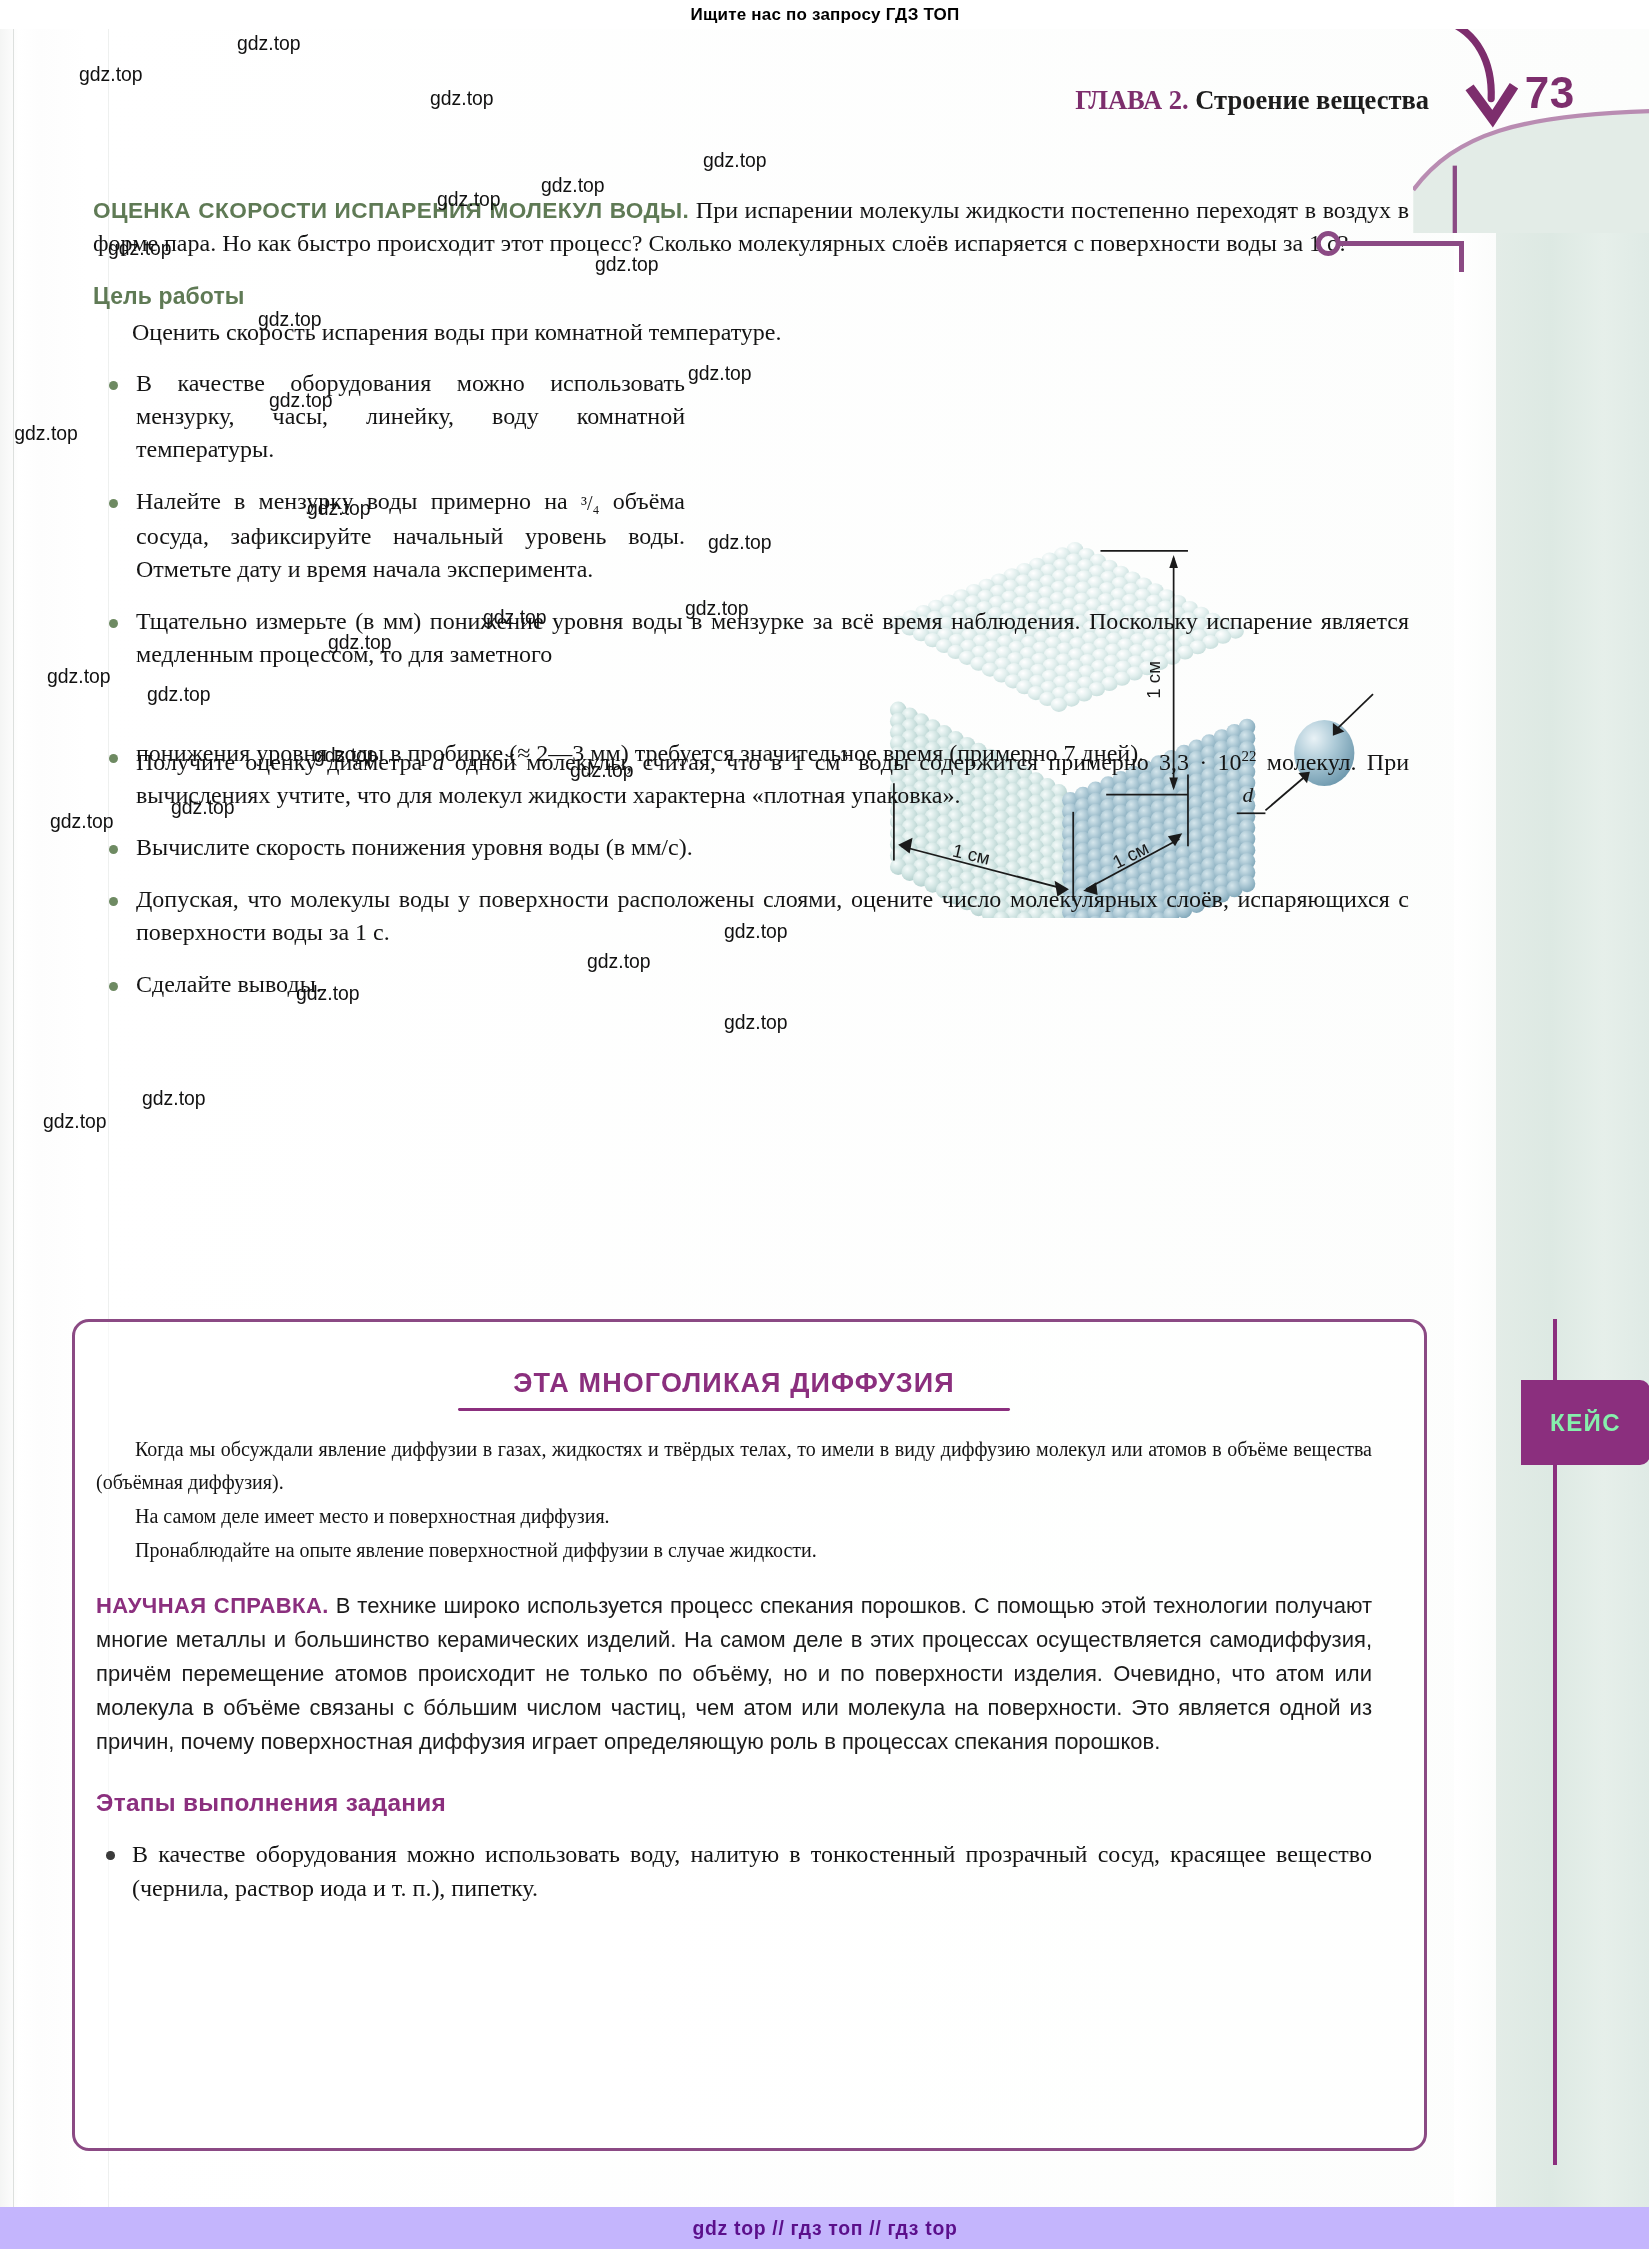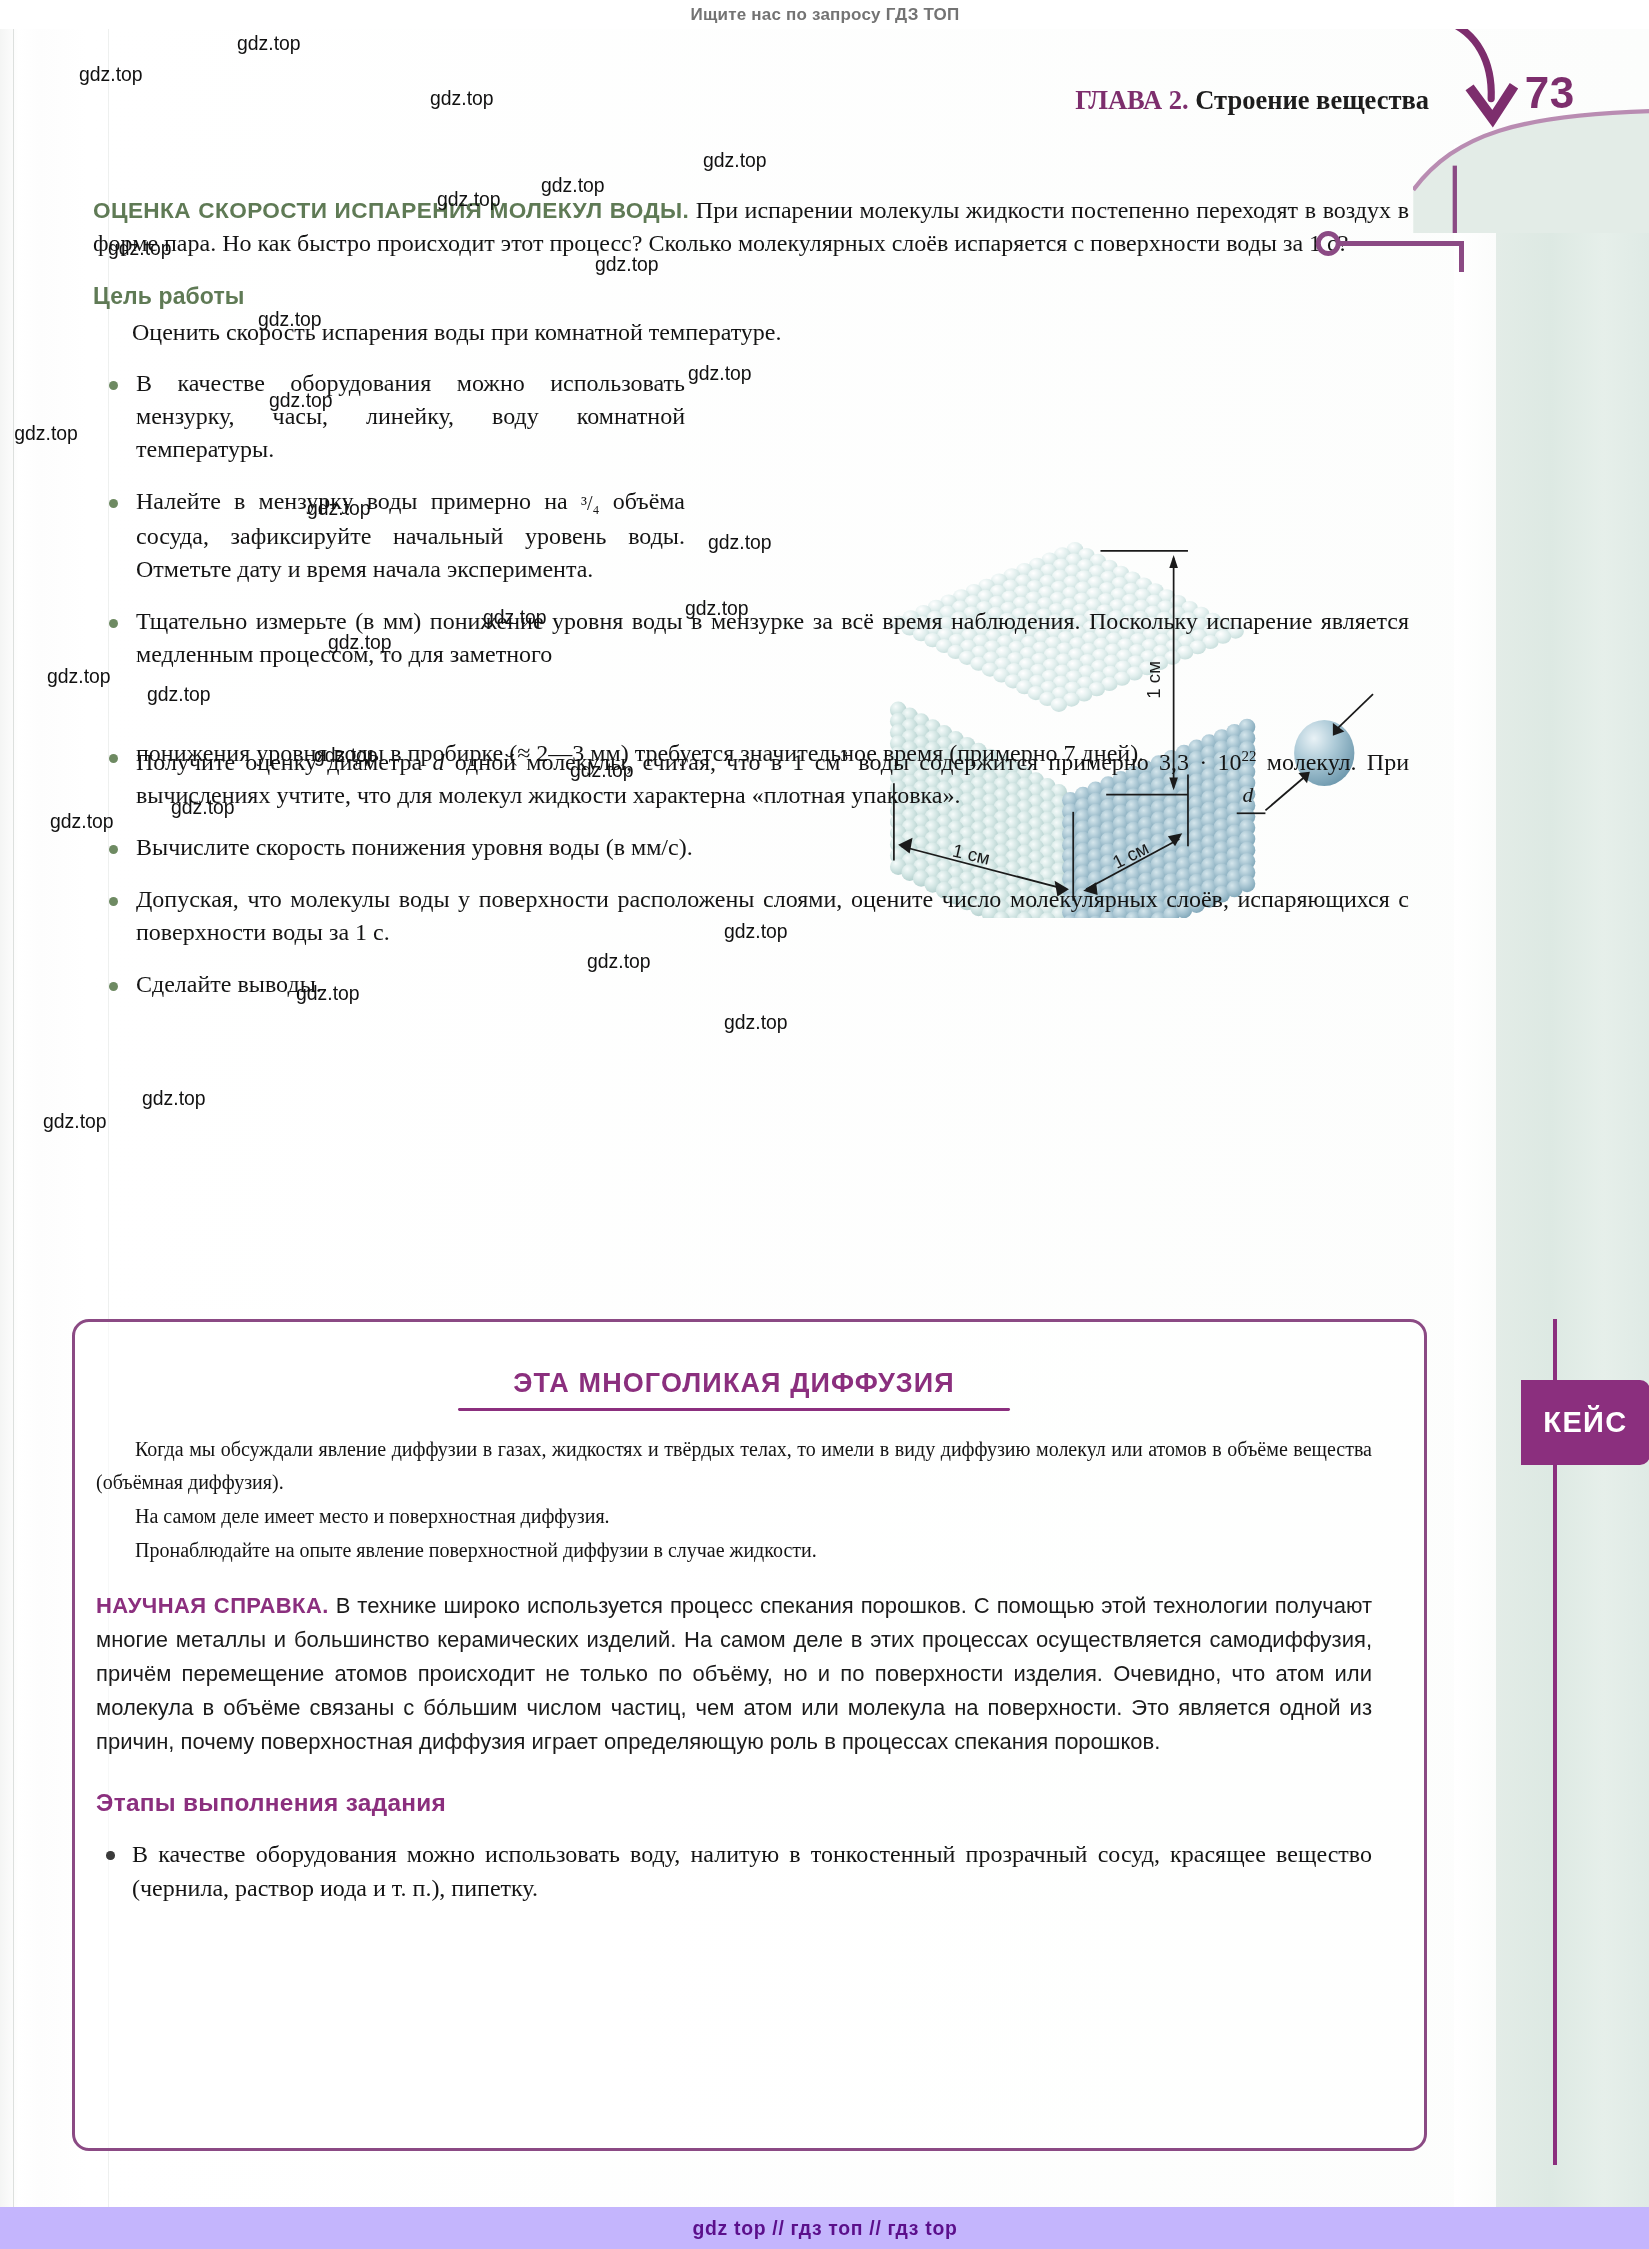--- a/index.html
+++ b/index.html
@@ -13,21 +13,21 @@
   }
 
   
   .topbanner{
     position:absolute; top:0; left:0; width:1650px; height:29px;
     background:#ffffff; z-index:60;
     display:flex; align-items:center; justify-content:center;
   }
   .topbanner span{
     font-family:"Liberation Sans", sans-serif;
-    font-weight:bold; font-size:17px; color:#737373;
+    font-weight:bold; font-size:17px; color:#000000;
     letter-spacing:0.2px;
   }
 
   .bottombanner{
     position:absolute; bottom:0; left:0; width:1650px; height:43px;
     background:#c4b5fd; z-index:60;
     display:flex; align-items:center; justify-content:center;
   }
   .bottombanner span{
     font-family:"Liberation Sans", sans-serif;
@@ -190,21 +190,21 @@
 
   
   .keis{
     position:absolute; top:1380px; right:0px; width:129px; height:85px;
     background:#8b2f7e; z-index:20;
     border-radius:0 10px 10px 0;
     display:flex; align-items:center; justify-content:center;
   }
   .keis span{
     font-family:"Liberation Sans", sans-serif;
-    font-weight:bold; font-size:29px; color:#ffffff; letter-spacing:1.4px;
+    font-weight:bold; font-size:24px; color:#86efac; letter-spacing:1.4px;
   }
   .keis-line{
     position:absolute; top:1319px; right:93px; width:3.6px; height:846px;
     background:#8b2f7e; z-index:13;
   }
 
   
   .wm{
     position:absolute; z-index:45;
     font-family:"Liberation Sans", sans-serif;

